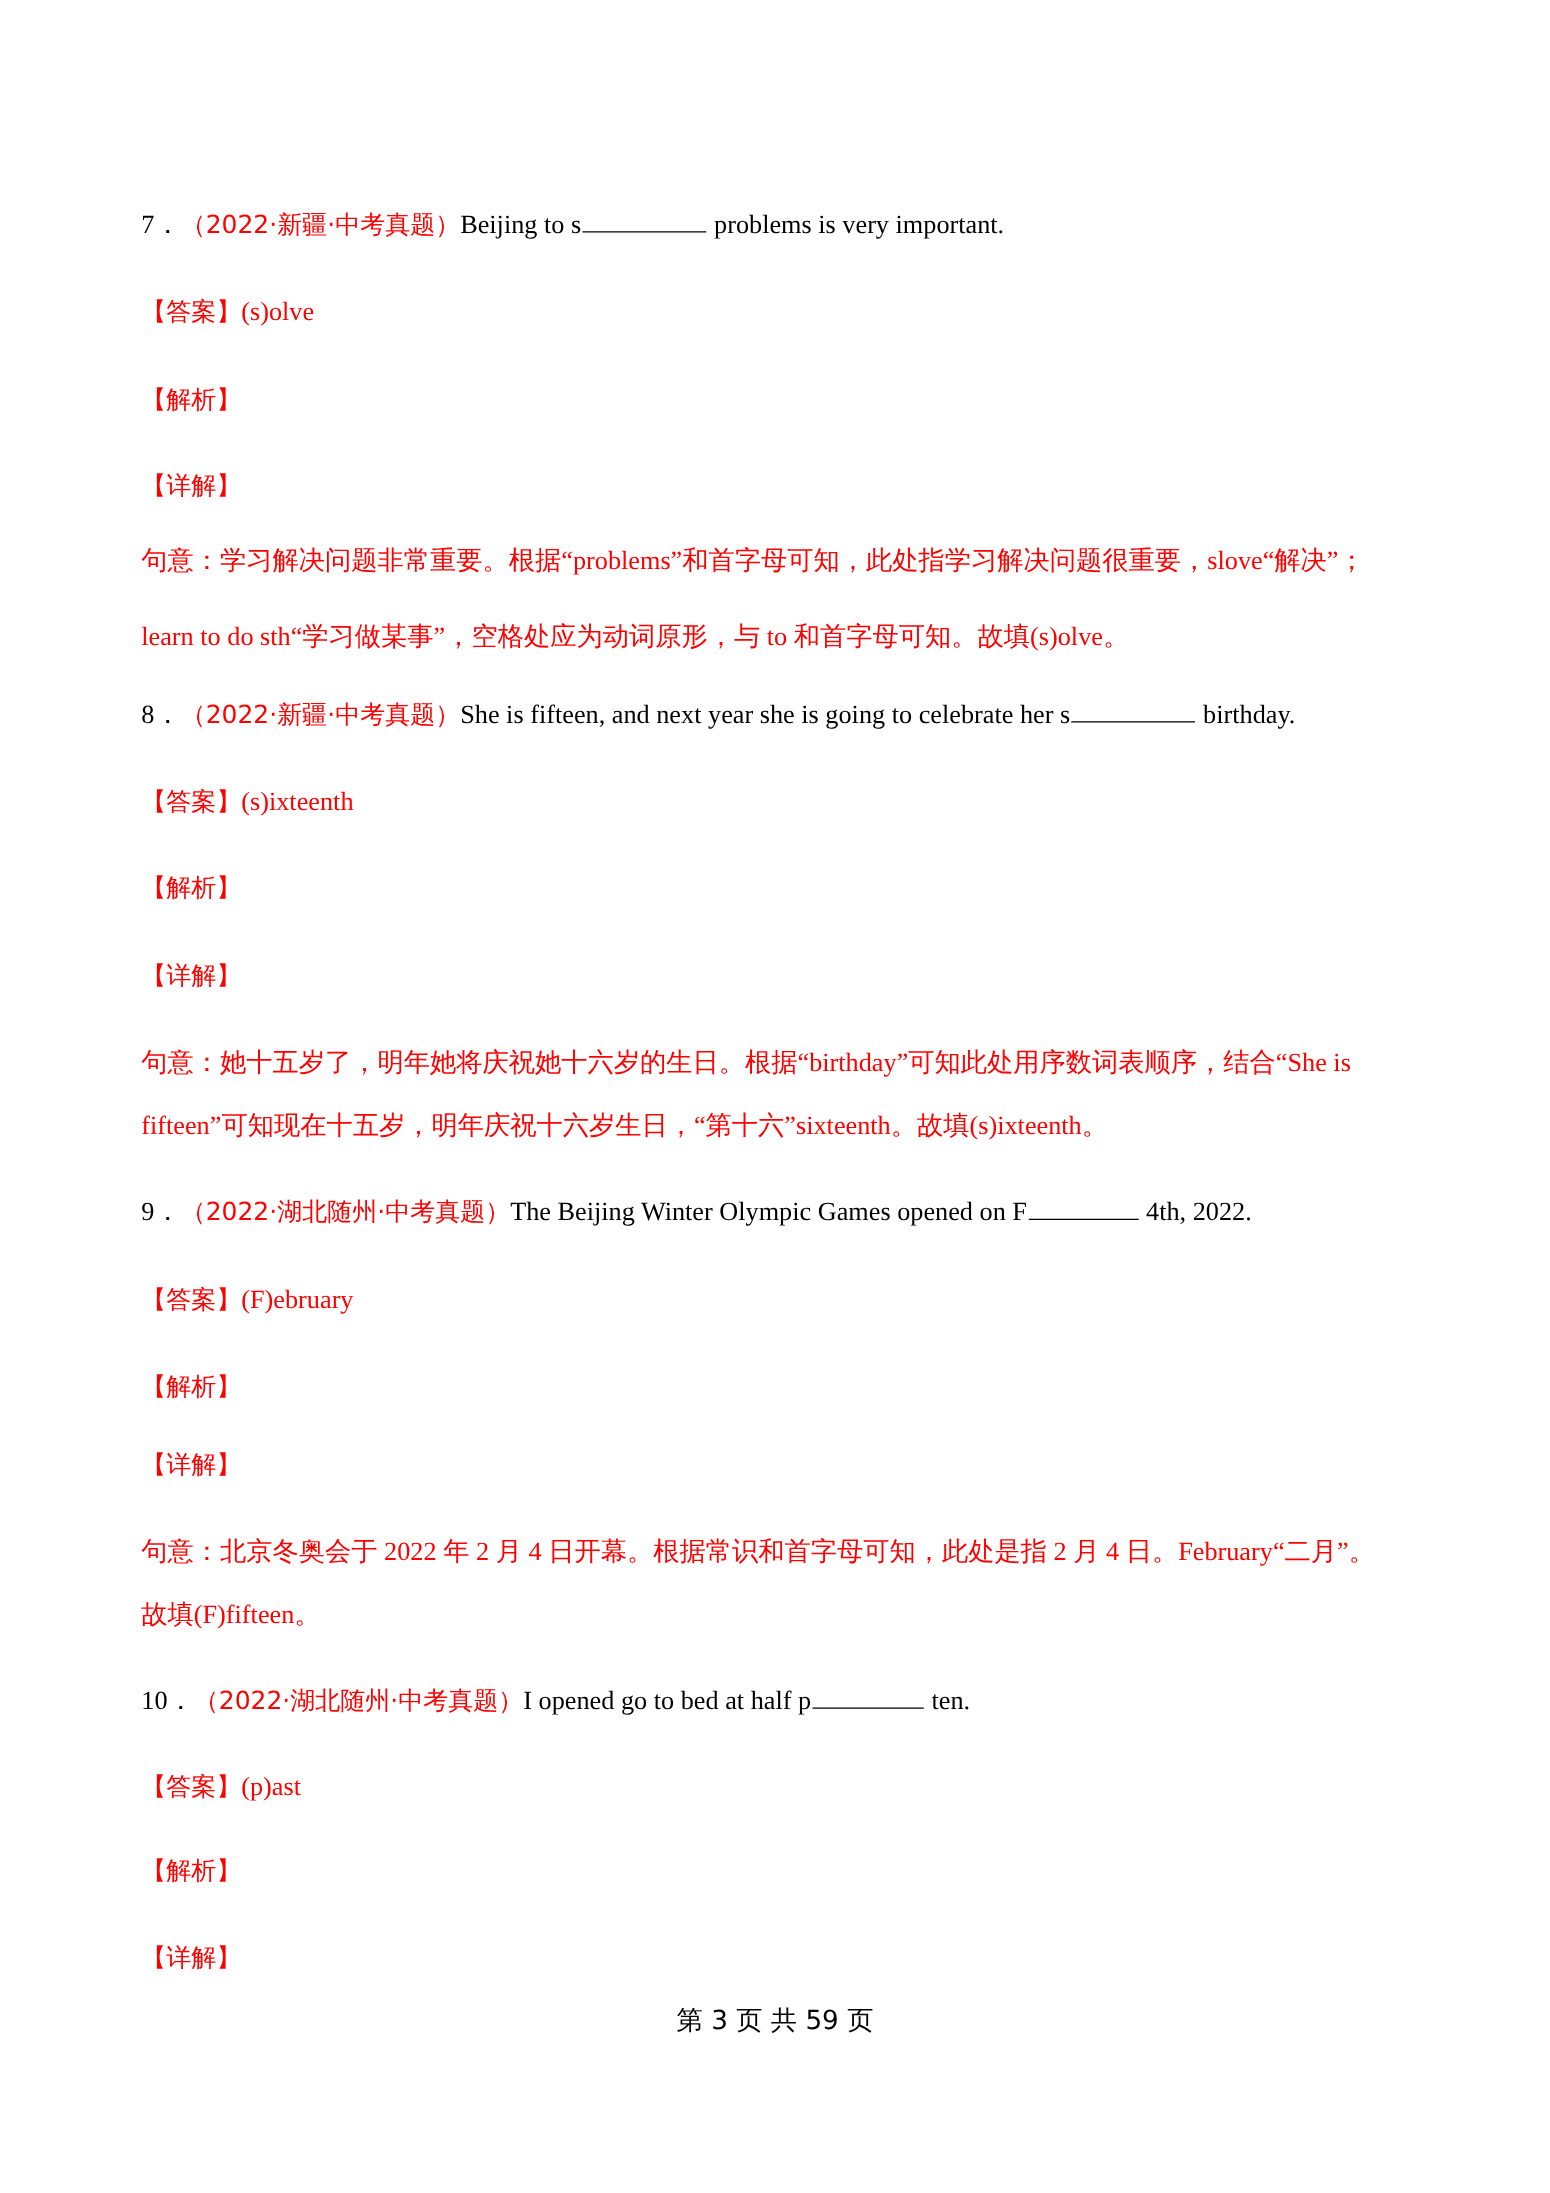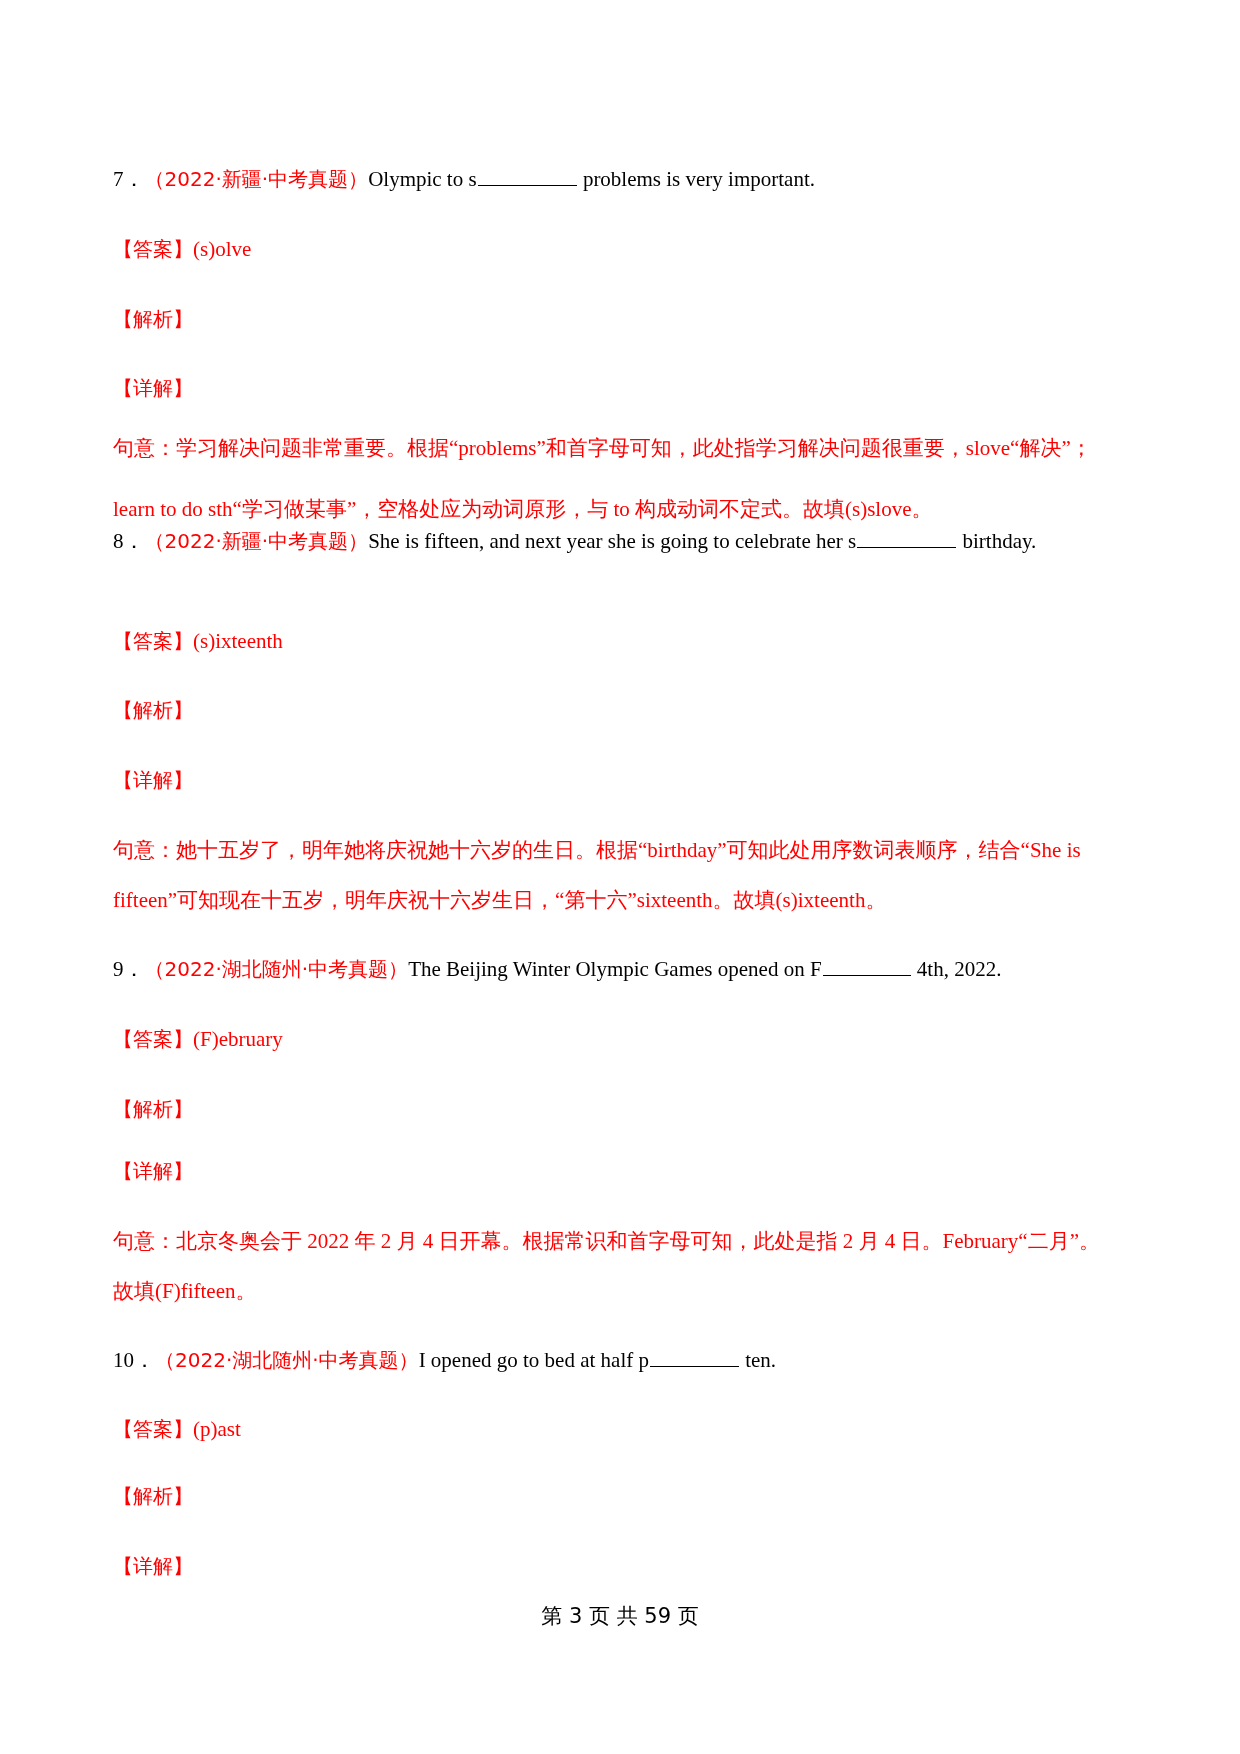--- a/index.html
+++ b/index.html
@@ -11,31 +11,31 @@
   .num { letter-spacing: 0px; }
   .blank { display: inline-block; border-bottom: 1.5px solid #000; height: 19px; vertical-align: baseline; margin: 0 1px; }
   .cjk { font-family: "DejaVu Sans", sans-serif; font-size: 20px; text-align: center; }
   .footer { position: absolute; left: 0; width: 1240px; text-align: center; font-size: 21px;
             font-family: "DejaVu Sans", sans-serif; color: #000; line-height: 26px; }
 </style>
 </head>
 <body>
 
 <div class="line" style="top:166px">
-  <span class="blk num">7．</span><span class="red cjk">（2022·新疆·中考真题）</span><span class="blk">Olympic to s</span><span class="blank" style="width:99px"></span><span class="blk"> problems is very important.</span>
+  <span class="blk num">7．</span><span class="red cjk">（2022·新疆·中考真题）</span><span class="blk">Beijing to s</span><span class="blank" style="width:99px"></span><span class="blk"> problems is very important.</span>
 </div>
 <div class="line red" style="top:236px">
   <span class="cjk">【答案】</span><span>(s)olve</span>
 </div>
 <div class="line red cjk" style="top:306px">【解析】</div>
 <div class="line red cjk" style="top:375px">【详解】</div>
 <div class="line red" style="top:435px">句意：学习解决问题非常重要。根据“problems”和首字母可知，此处指学习解决问题很重要，slove“解决”；</div>
-<div class="line red" style="top:496px">learn to do sth“学习做某事”，空格处应为动词原形，与 to 构成动词不定式。故填(s)slove。</div>
+<div class="line red" style="top:496px">learn to do sth“学习做某事”，空格处应为动词原形，与 to 和首字母可知。故填(s)olve。</div>
 
-<div class="line" style="top:528px">
+<div class="line" style="top:558px">
   <span class="blk num">8．</span><span class="red cjk">（2022·新疆·中考真题）</span><span class="blk">She is fifteen, and next year she is going to celebrate her s</span><span class="blank" style="width:99px"></span><span class="blk"> birthday.</span>
 </div>
 <div class="line red" style="top:628px">
   <span class="cjk">【答案】</span><span>(s)ixteenth</span>
 </div>
 <div class="line red cjk" style="top:697px">【解析】</div>
 <div class="line red cjk" style="top:767px">【详解】</div>
 <div class="line red" style="top:837px">句意：她十五岁了，明年她将庆祝她十六岁的生日。根据“birthday”可知此处用序数词表顺序，结合“She is</div>
 <div class="line red" style="top:887px">fifteen”可知现在十五岁，明年庆祝十六岁生日，“第十六”sixteenth。故填(s)ixteenth。</div>
 

